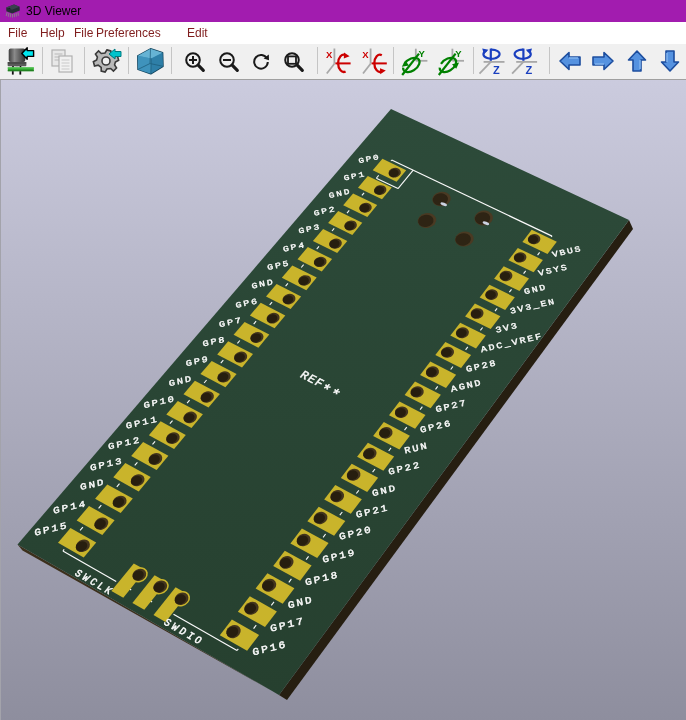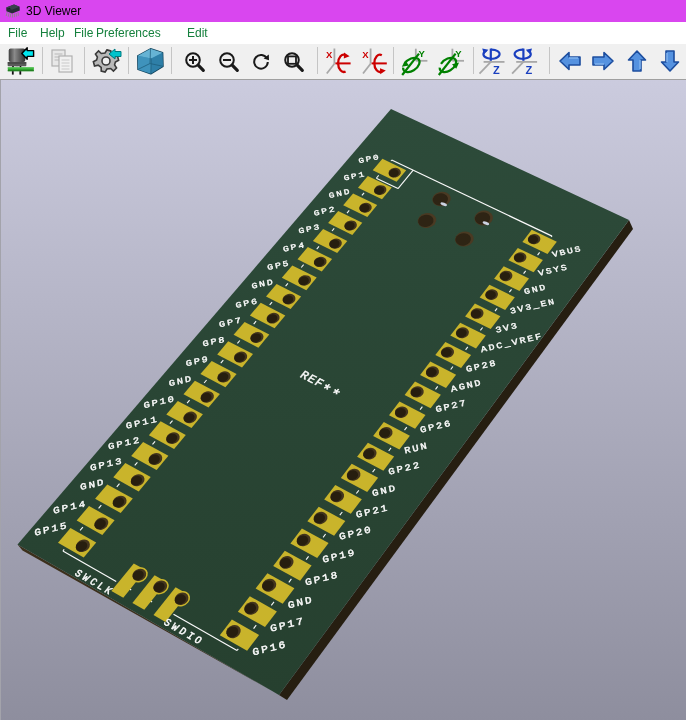--- a/index.html
+++ b/index.html
@@ -1,18 +1,18 @@
 <!DOCTYPE html>
 <html><head><meta charset="utf-8"><style>
 *{margin:0;padding:0;box-sizing:border-box}
 body{width:686px;height:720px;font-family:"Liberation Sans",sans-serif;background:#fff;overflow:hidden;position:relative}
-.titlebar{position:absolute;left:0;top:0;width:686px;height:22px;background:#d946ef}
+.titlebar{position:absolute;left:0;top:0;width:686px;height:22px;background:#a21caf}
 .title{position:absolute;left:26px;top:4px;font-size:12px;color:#000}
 .menubar{position:absolute;left:0;top:22px;width:686px;height:22px;background:#fff}
-.menubar span{position:absolute;top:4px;font-size:12px;color:#15803d}
+.menubar span{position:absolute;top:4px;font-size:12px;color:#7f1d1d}
 .viewport{position:absolute;left:0;top:79px;width:686px;height:641px}
 </style></head><body>
 <div class="titlebar">
     <svg width="18" height="18" viewBox="0 0 18 18" style="position:absolute;left:4px;top:2px">
 <g stroke="#888" stroke-width="0.9">
 <line x1="3.2" y1="10" x2="2.2" y2="14"></line>
         <line x1="5" y1="10.8" x2="4.2" y2="14.8"></line>
 <line x1="6.8" y1="11.4" x2="6.2" y2="15.4"></line>
         <line x1="8.6" y1="11.8" x2="8.4" y2="15.6"></line>
 <line x1="10.4" y1="11.6" x2="10.4" y2="15.2"></line>

